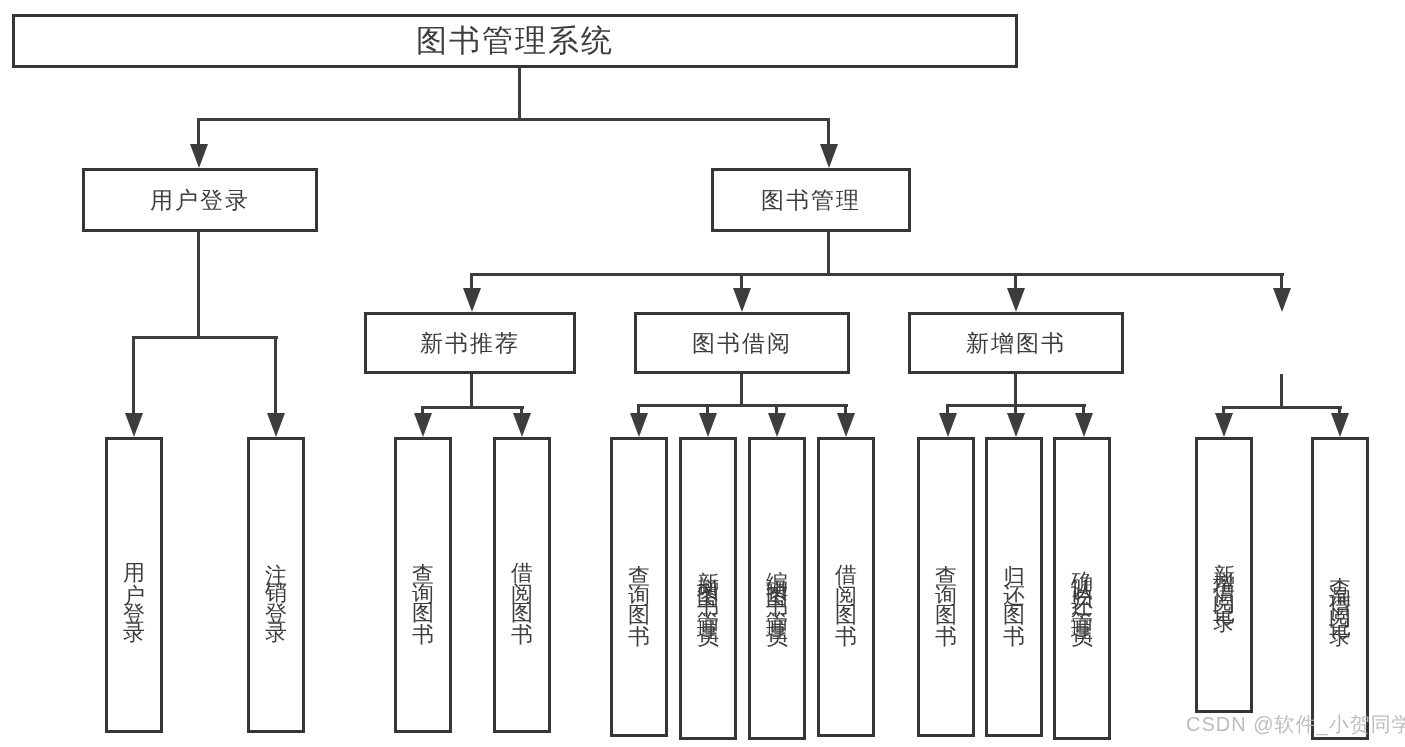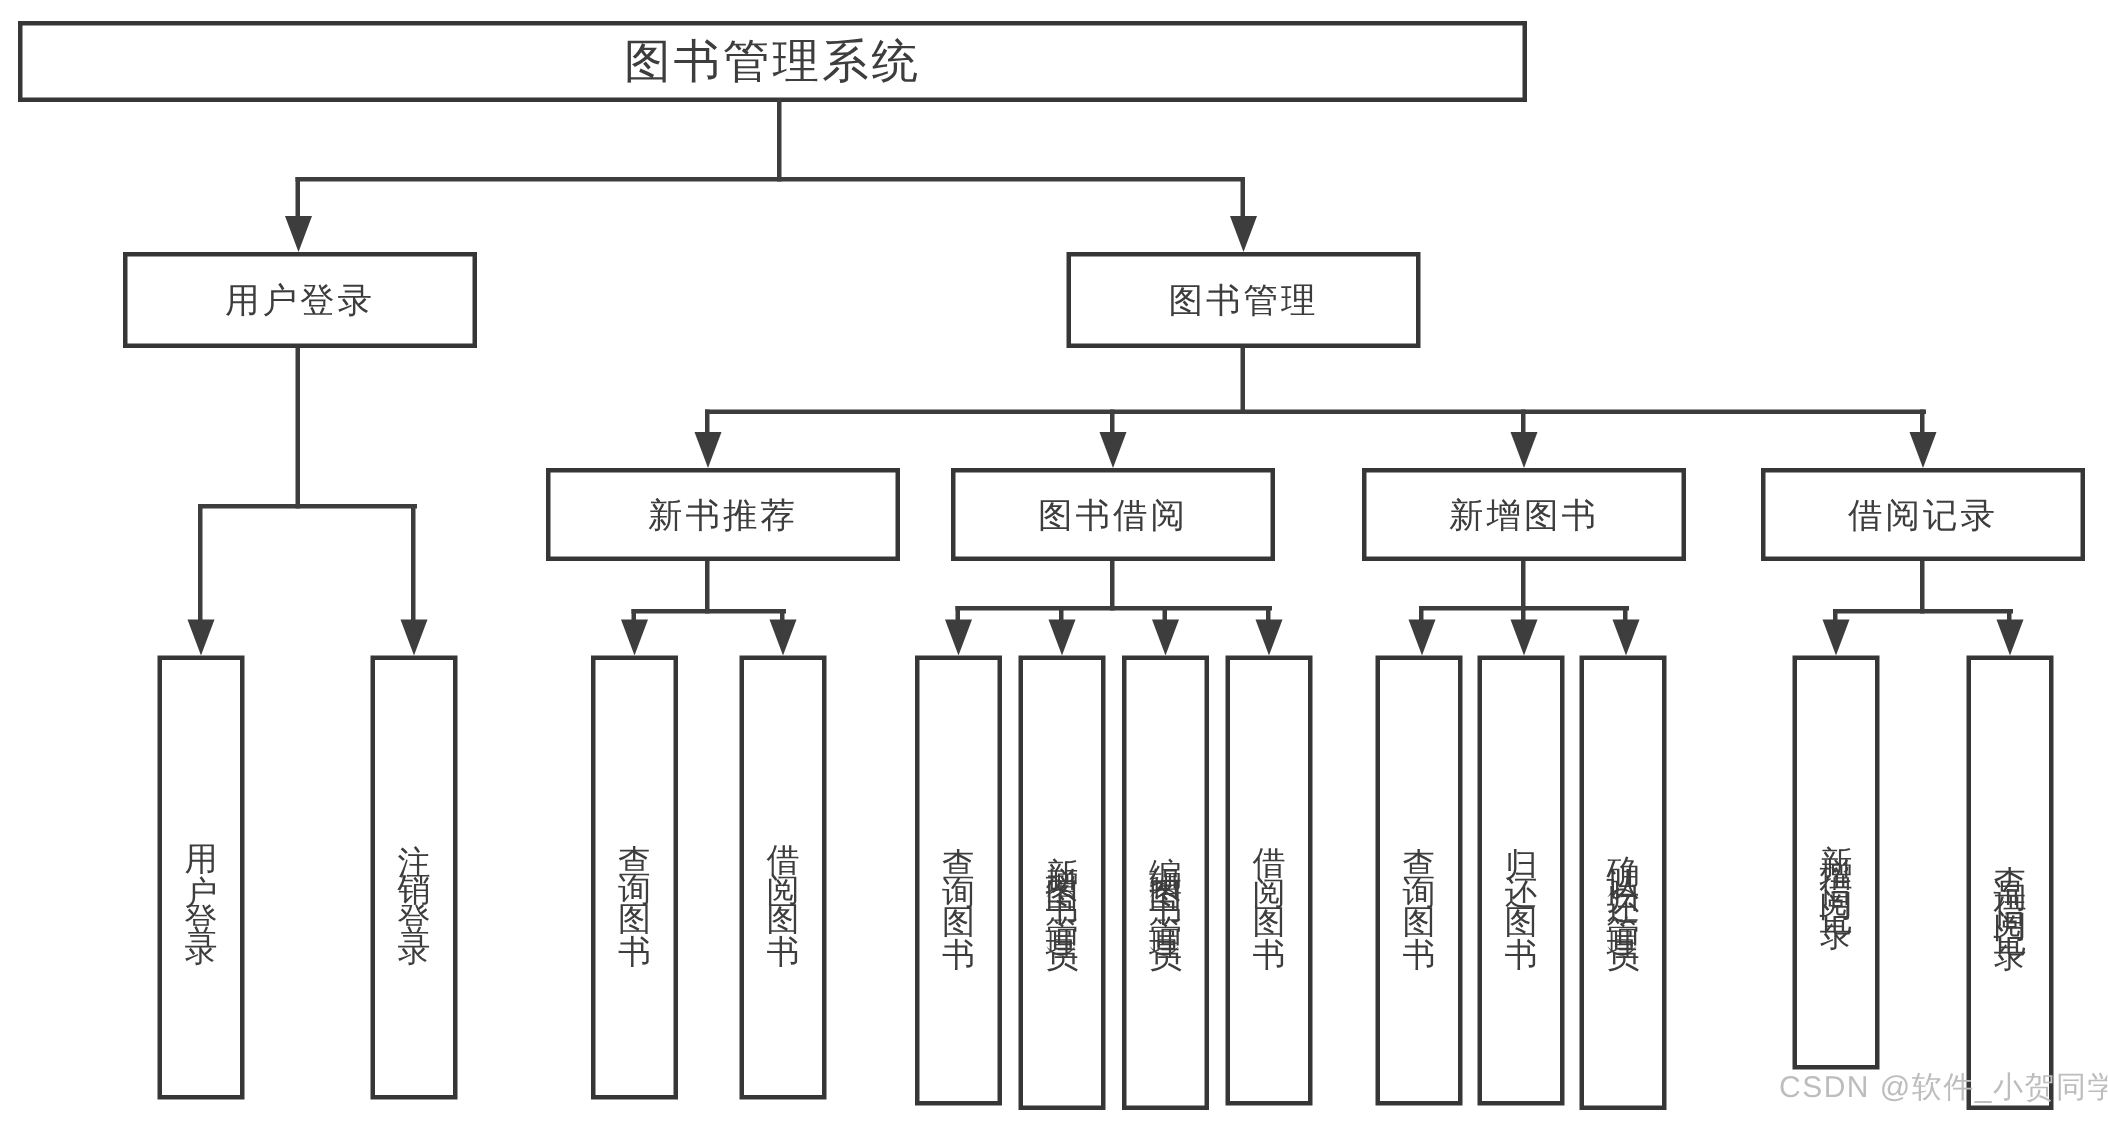--- a/index.html
+++ b/index.html
@@ -44,21 +44,21 @@
 
   <div class="hline" style="left:197px;top:118px;width:633px;"></div>
   <div class="vline" style="left:197px;top:118px;height:27px;"></div>
   <div class="arrow" style="left:190px;top:144px;"></div>
   <div class="vline" style="left:827px;top:118px;height:27px;"></div>
   <div class="arrow" style="left:820px;top:144px;"></div>
 
   <div class="box" style="left:82px;top:168px;width:236px;height:64px;">
     <span class="hlabel">用户登录</span>
   </div>
-  <div class="box" style="left:711px;top:168px;width:236px;height:64px;">
+  <div class="box" style="left:711px;top:168px;width:200px;height:64px;">
     <span class="hlabel">图书管理</span>
   </div>
 
   <div class="vline" style="left:197px;top:232px;height:107px;"></div>
   <div class="hline" style="left:132px;top:336px;width:146px;"></div>
   <div class="vline" style="left:132px;top:336px;height:78px;"></div>
   <div class="arrow" style="left:125px;top:413px;"></div>
   <div class="vline" style="left:274px;top:336px;height:78px;"></div>
   <div class="arrow" style="left:267px;top:413px;"></div>
 
@@ -66,31 +66,28 @@
   <div class="hline" style="left:470px;top:273px;width:814px;"></div>
   <div class="vline" style="left:470px;top:273px;height:17px;"></div>
   <div class="arrow" style="left:463px;top:288px;"></div>
   <div class="vline" style="left:740px;top:273px;height:17px;"></div>
   <div class="arrow" style="left:733px;top:288px;"></div>
   <div class="vline" style="left:1014px;top:273px;height:17px;"></div>
   <div class="arrow" style="left:1007px;top:288px;"></div>
   <div class="vline" style="left:1280px;top:273px;height:17px;"></div>
   <div class="arrow" style="left:1273px;top:288px;"></div>
 
-  <div class="box" style="left:364px;top:312px;width:236px;height:62px;">
+  <div class="box" style="left:364px;top:312px;width:212px;height:62px;">
     <span class="hlabel">新书推荐</span>
   </div>
   <div class="box" style="left:634px;top:312px;width:216px;height:62px;">
     <span class="hlabel">图书借阅</span>
   </div>
   <div class="box" style="left:908px;top:312px;width:216px;height:62px;">
     <span class="hlabel">新增图书</span>
-  </div>
-  <div class="box" style="left:1174px;top:312px;width:216px;height:62px;">
-    <span class="hlabel">借阅记录</span>
   </div>
 
   <div class="vline" style="left:470px;top:374px;height:35px;"></div>
   <div class="hline" style="left:421px;top:406px;width:103px;"></div>
   <div class="vline" style="left:421px;top:406px;height:9px;"></div>
   <div class="arrow" style="left:414px;top:413px;"></div>
   <div class="vline" style="left:520px;top:406px;height:9px;"></div>
   <div class="arrow" style="left:513px;top:413px;"></div>
 
   <div class="vline" style="left:740px;top:374px;height:33px;"></div>

